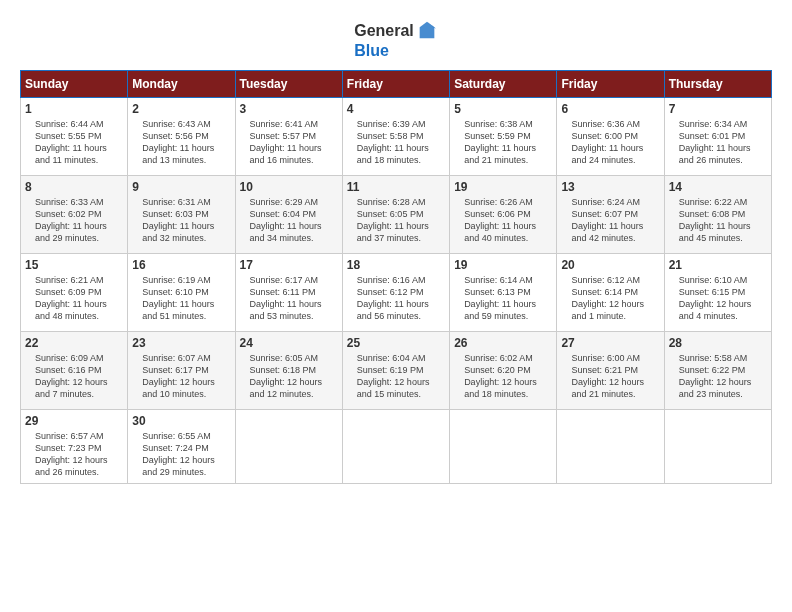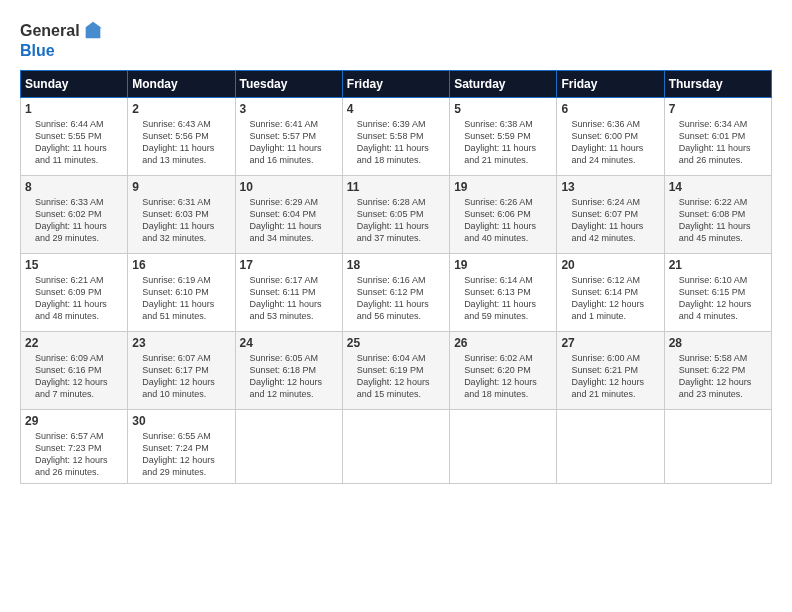--- a/index.html
+++ b/index.html
@@ -11,21 +11,21 @@
       overflow: hidden;
     }
     .page {
       width: 792px;
       min-height: 612px;
       padding: 16px 20px 10px 20px;
       background: #fff;
     }
     .header {
       display: flex;
-      justify-content: flex-start;
+      justify-content: center;
       align-items: flex-start;
       margin-bottom: 10px;
     }
     .logo {
       display: flex;
       flex-direction: column;
       align-items: flex-start;
       margin-top: 4px;
     }
     .logo-text {
@@ -52,21 +52,21 @@
       font-size: 14px;
       color: #555;
       margin-top: 2px;
     }
     .calendar {
       width: 100%;
       border-collapse: collapse;
       font-size: 10px;
     }
     .calendar th {
-      background: #0f172a;
+      background: #7f1d1d;
       color: #fff;
       padding: 6px 4px;
       text-align: left;
       font-size: 12px;
       font-weight: bold;
       border: 1px solid #1a6fc4;
     }
     .calendar td {
       border: 1px solid #ccc;
       vertical-align: top;

